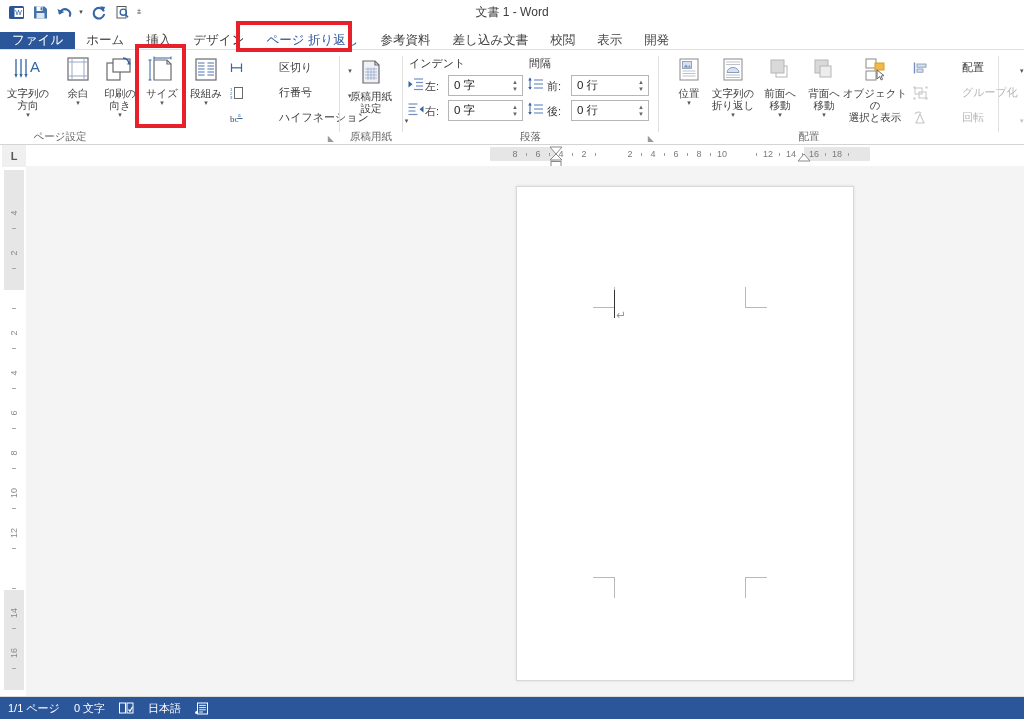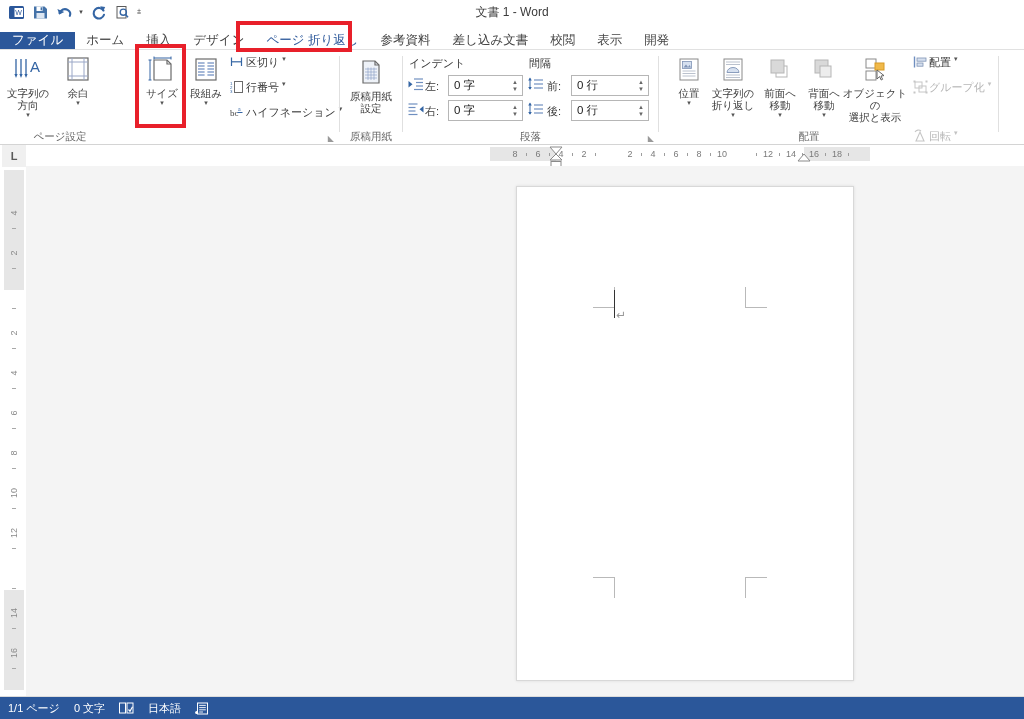--- a/index.html
+++ b/index.html
@@ -74,22 +74,22 @@
     width: 48px; top: 3px;
   }
   .bigbtn .ico { height: 32px; display:flex; align-items:flex-end; justify-content:center; }
   .bigbtn .lbl {
     font-size: 10.5px; color: #3b3b3b; text-align: center; line-height: 12px;
     margin-top: 2px; white-space: pre-line;
   }
   .bigbtn .caret { font-size: 7px; color: #555; line-height: 7px; }
 
   .smallbtn {
-    position: absolute; display: flex; align-items: flex-start; height: 20px;
-    font-size: 11px; color: #3b3b3b; white-space: nowrap;
+    position: absolute; display: flex; align-items: flex-end; height: 20px;
+    font-size: 11px; color: #3b3b3b; white-space: nowrap; gap: 33px;
   }
   .smallbtn .sico { width: 18px; display: flex; align-items: center; justify-content: center; }
   .smallbtn .scaret { font-size: 7px; color: #555; margin-left: 3px; }
   .smallbtn.disabled { color: #b6b6b6; }
   .smallbtn.disabled .scaret { color: #c2c2c2; }
 
   
   .fieldlabel { position: absolute; font-size: 11px; color: #3b3b3b; white-space: nowrap; }
   .spin {
     position: absolute; height: 21px; border: 1px solid #b6b6b6; background: #fff;
@@ -267,20 +267,33 @@
                 <line x1="21" y1="3" x2="21" y2="25"></line>
               <line x1="5" y1="7" x2="25" y2="7"></line>
                 <line x1="5" y1="21" x2="25" y2="21"></line>
             </g>
           </svg>
         </div>
         <div class="lbl">余白</div>
         <div class="caret">▾</div>
       </div>
 
+      <div class="bigbtn" style="left:96px;">
+        <div class="ico">
+          <svg width="32" height="30" viewBox="0 0 32 30">
+            <rect x="3" y="8" width="13" height="17" fill="#ffffff" stroke="#6a6a6a" stroke-width="1.2"></rect>
+            <rect x="9" y="4" width="17" height="13" fill="#ffffff" stroke="#6a6a6a" stroke-width="1.2"></rect>
+            <path d="M19 3 a6 6 0 0 1 6 6" stroke="#3465a4" stroke-width="1.6" fill="none"></path>
+            <path d="M23.2 9.6 L25 5.6 L27 9.4 Z" fill="#3465a4"></path>
+          </svg>
+        </div>
+        <div class="lbl">印刷の
+向き</div>
+        <div class="caret">▾</div>
+      </div>
 
       <div class="bigbtn" style="left:138px;">
         <div class="ico">
           <svg width="30" height="30" viewBox="0 0 30 30">
             <path d="M7 5 h13 l4 4 v16 H7 z" fill="#ffffff" stroke="#6a6a6a" stroke-width="1.2"></path>
             <path d="M20 5 v4 h4" fill="none" stroke="#6a6a6a" stroke-width="1.2"></path>
             <g stroke="#3465a4" stroke-width="1">
               <line x1="7" y1="3" x2="24" y2="3"></line>
               <line x1="7" y1="1.5" x2="7" y2="4.5"></line>
               <line x1="24" y1="1.5" x2="24" y2="4.5"></line>
@@ -578,21 +591,21 @@
                 <rect x="12.5" y="0.5" width="2" height="2"></rect>
               <rect x="0.5" y="11.5" width="2" height="2"></rect>
                 <rect x="12.5" y="11.5" width="2" height="2"></rect>
             </g>
           </svg>
         </div>
         <span>グループ化</span>
         <span class="scaret">▾</span>
       </div>
 
-      <div class="smallbtn disabled" style="left:252px;top:55px;margin-top:24px;">
+      <div class="smallbtn disabled" style="left:252px;top:55px;">
         <div class="sico">
           <svg width="15" height="14" viewBox="0 0 15 14">
             <path d="M3 12 L7 3 L11 12 Z" fill="none" stroke="#c6c6c6" stroke-width="1.1"></path>
             <path d="M2 3 a4 4 0 0 1 6 -1" fill="none" stroke="#c6c6c6" stroke-width="1.1"></path>
           </svg>
         </div>
         <span>回転</span>
         <span class="scaret">▾</span>
       </div>
 

